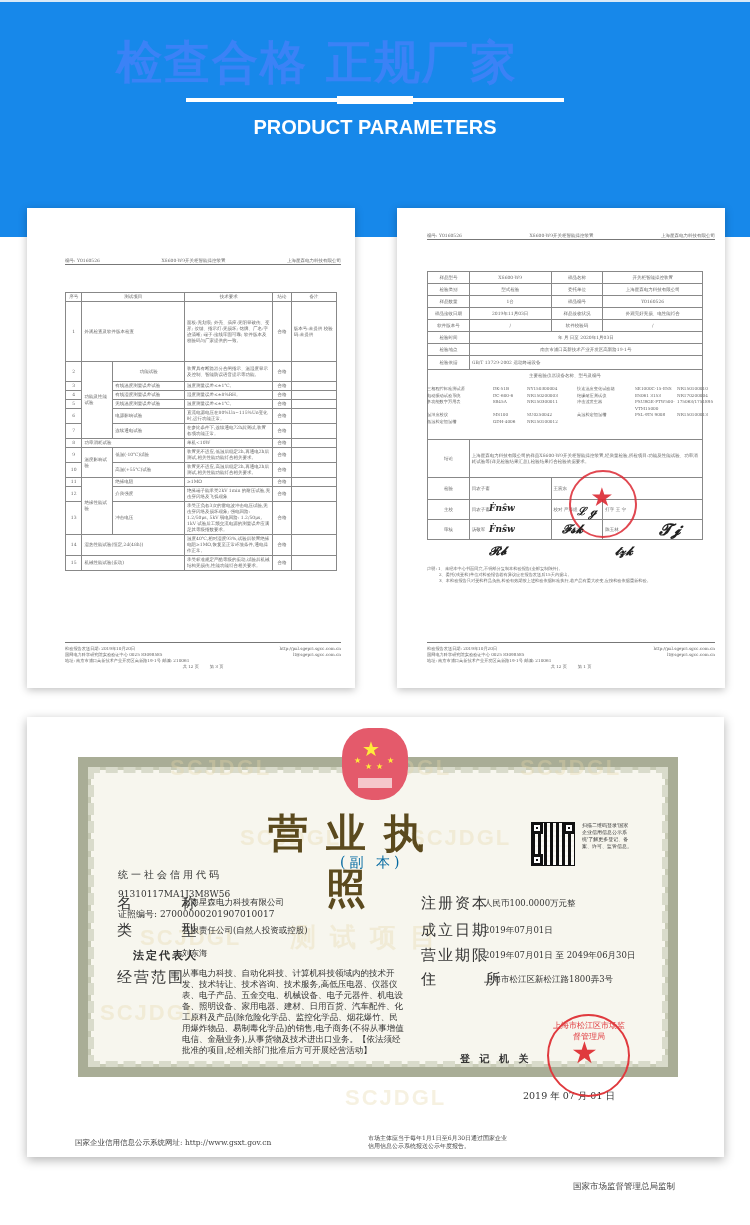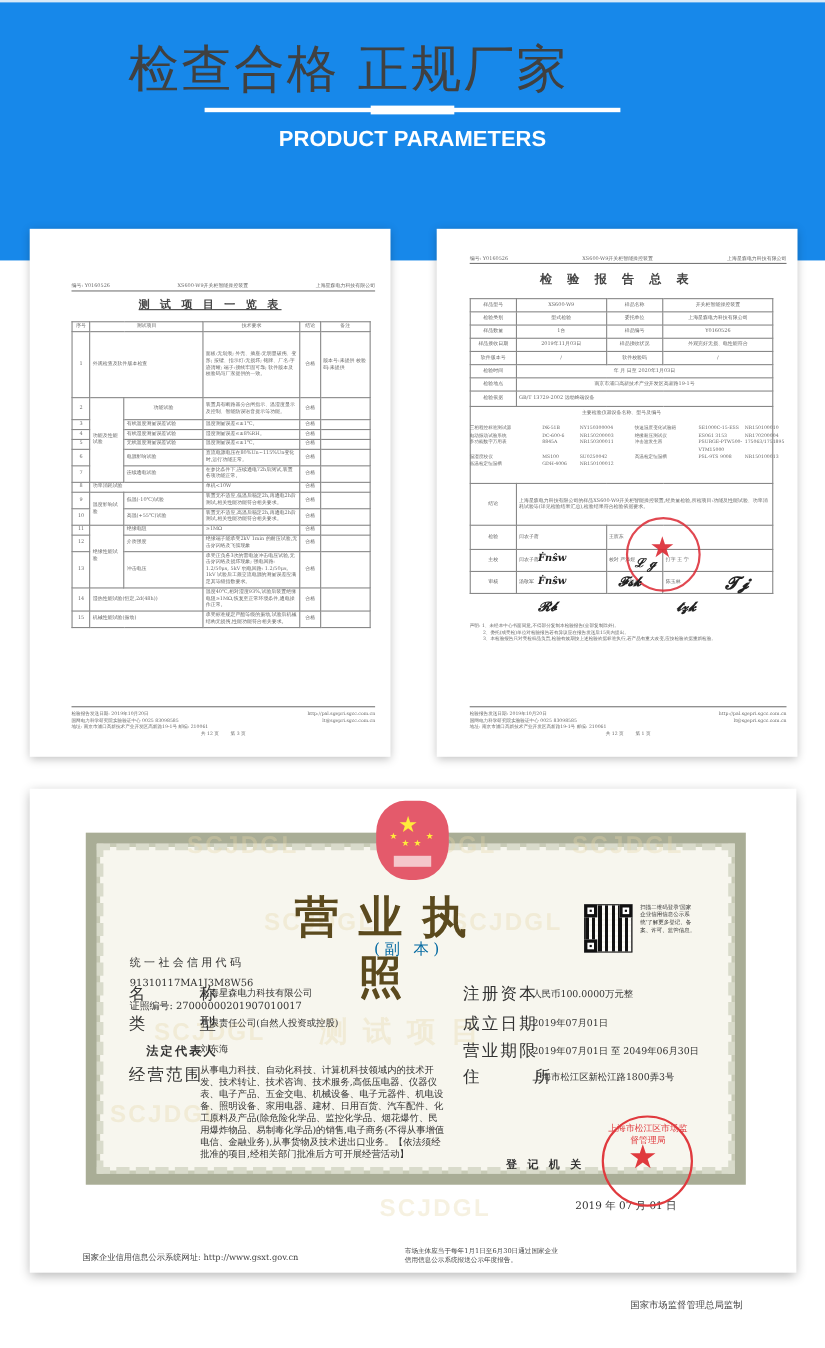--- a/index.html
+++ b/index.html
@@ -1,18 +1,18 @@
 <!DOCTYPE html>
 <html><head>
 <meta charset="utf-8">
 <style>
   * { box-sizing: border-box; margin: 0; padding: 0; }
   body { width: 750px; height: 1225px; background: #ffffff; font-family: "DejaVu Sans", sans-serif; position: relative; overflow: hidden; }
   .banner-blue { position: absolute; left: 0; top: 2px; width: 750px; height: 236px; background: #1788ea; }
-  .banner-title { position: absolute; left: 0; top: 32px; width: 634px; text-align: center; color: #404040; font-size: 46px; font-weight: normal; letter-spacing: 2px; font-family: "DejaVu Sans", sans-serif; }
+  .banner-title { position: absolute; left: 0; top: 32px; width: 634px; text-align: center; color: #3b82f6; font-size: 46px; font-weight: bold; letter-spacing: 2px; font-family: "DejaVu Sans", sans-serif; }
   .banner-rule { position: absolute; top: 98px; height: 4px; background: #ffffff; }
   .banner-rule.left { left: 186px; width: 152px; }
   .banner-rule.right { left: 412px; width: 152px; }
   .banner-rule-center { position: absolute; left: 337px; top: 96px; width: 76px; height: 8px; background: #ffffff; }
   .banner-sub { position: absolute; left: 0; top: 116px; width: 750px; text-align: center; color: #ffffff; font-size: 20px; font-weight: bold; font-family: "Liberation Sans", sans-serif; letter-spacing: 0px; }
 
   
   .doc { position: absolute; background: #ffffff; box-shadow: 0 2px 8px rgba(0,0,0,0.25); font-family: "DejaVu Serif", serif; color: #555; }
   .doc1 { left: 27px; top: 208px; width: 328px; height: 480px; }
   .doc2 { left: 397px; top: 208px; width: 328px; height: 480px; }
@@ -83,21 +83,20 @@
 
 <style>.banner-blue{height:235px}</style>
 <div style="position:absolute;left:0;top:237px;width:750px;height:988px;background:#fff;"></div>
 
 <div class="doc doc1">
   <div class="hdr">
     <span>编号: Y0160526</span>
     <span>XS600-W9开关柜智能操控装置</span>
     <span>上海星森电力科技有限公司</span>
   </div>
-  <div class="doc-title">测 试 项 目 一 览 表</div>
   <table class="t">
     <colgroup>
         <col style="width:16px">
         <col style="width:30px">
         <col style="width:70px">
         <col style="width:86px">
         <col style="width:18px">
         <col style="width:44px">
       </colgroup>
     <tbody>
@@ -231,21 +230,20 @@
     <div class="pager"><span>共 12 页</span>&nbsp;&nbsp;&nbsp;&nbsp;&nbsp;&nbsp;&nbsp;&nbsp;<span>第 3 页</span></div>
   </div>
 </div>
 
 <div class="doc doc2">
   <div class="hdr">
     <span>编号: Y0160526</span>
     <span>XS600-W9开关柜智能操控装置</span>
     <span>上海星森电力科技有限公司</span>
   </div>
-  <div class="doc-title">检 验 报 告 总 表</div>
   <table class="t">
     <colgroup>
         <col style="width:42px">
         <col style="width:82px">
         <col style="width:52px">
         <col style="width:100px">
       </colgroup>
     <tbody>
         <tr style="height:12px">
           <td class="c">样品型号</td>

